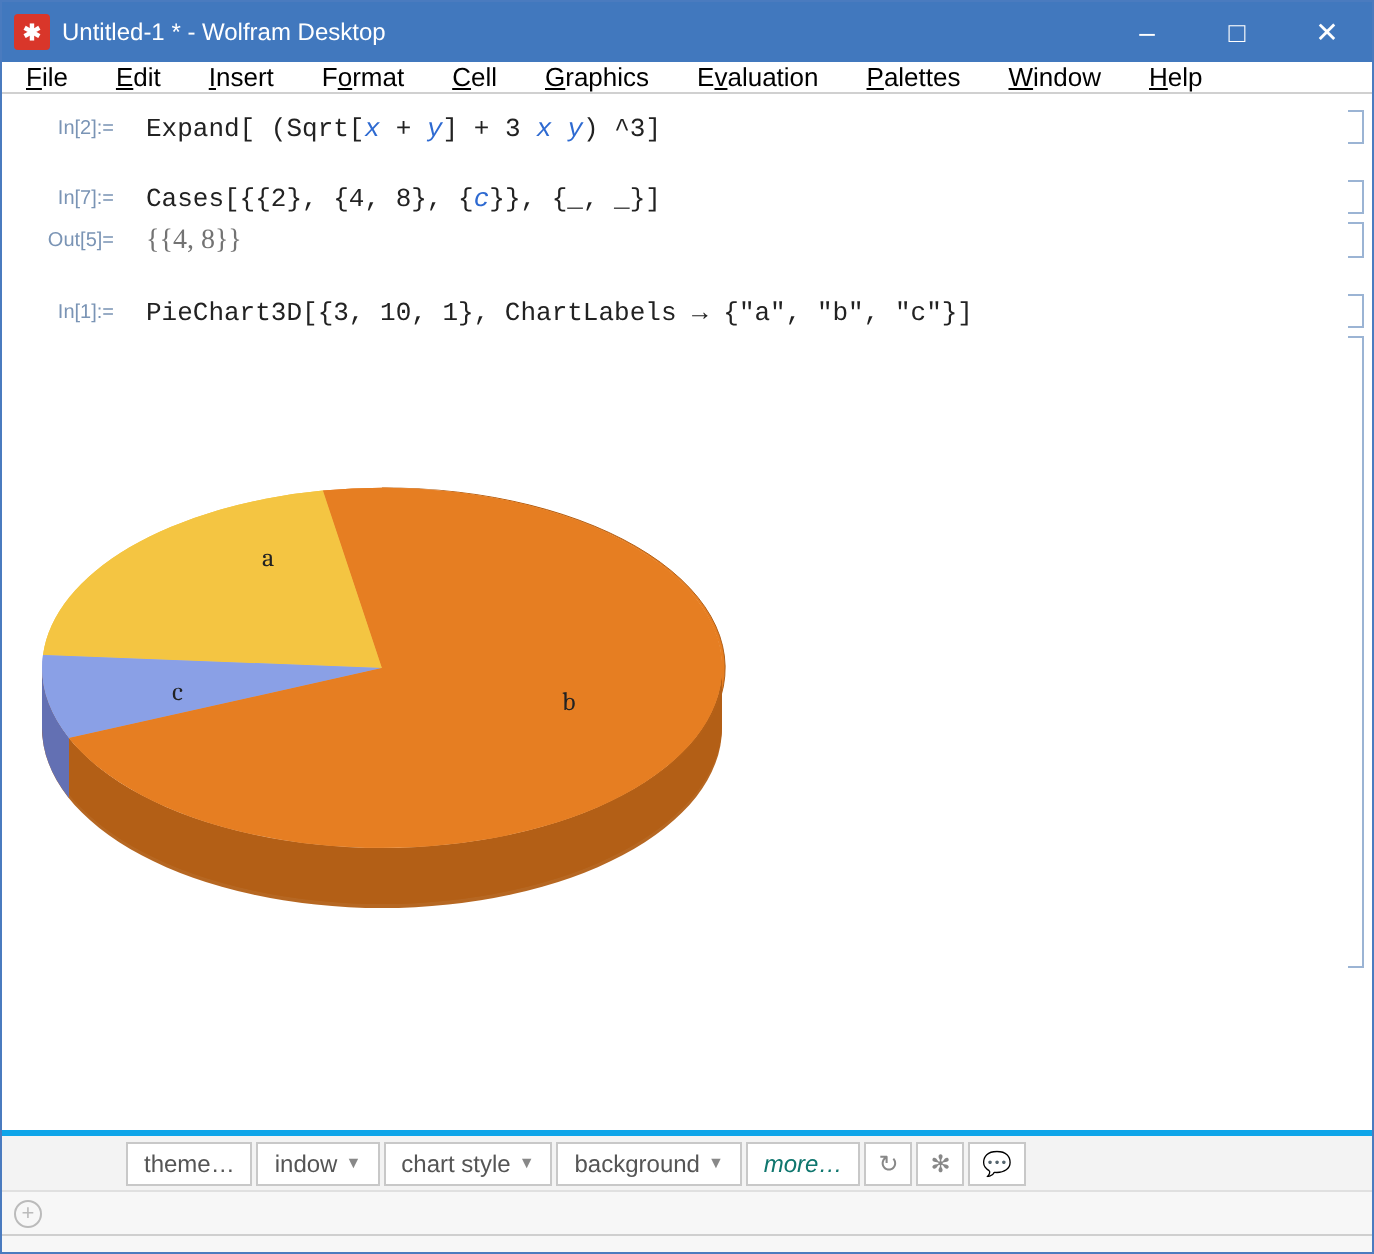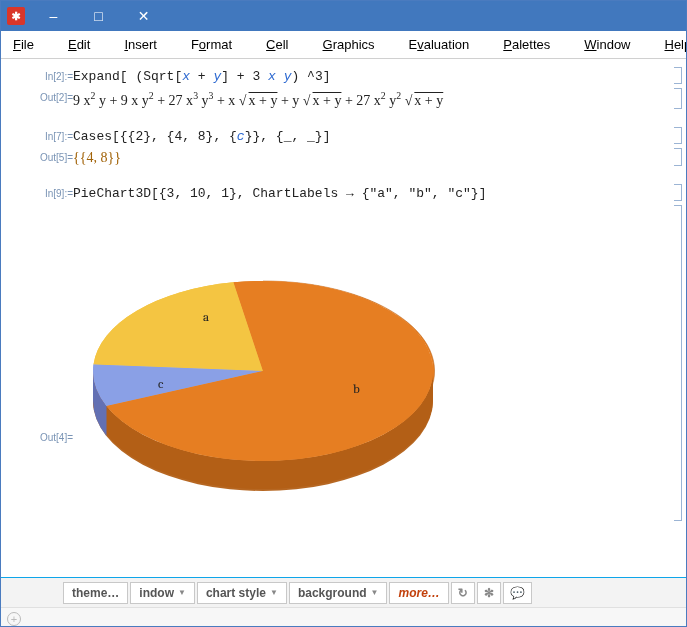--- a/index.html
+++ b/index.html
@@ -26,42 +26,42 @@
     background: #d9362a;
     border-radius: 2px;
     display:flex;align-items:center;justify-content:center;
     margin-right:6px;
     font-size:11px;font-weight:bold;color:#fff;
   }
   .titlebar .title { flex: 1; font-size: 12px; }
   .winbtns { display:flex; height:100%; }
   .winbtn { width:45px; display:flex;align-items:center;justify-content:center; font-size:14px; cursor:default;}
   .menubar {
-    height: 28px;
+    height: 16px;
     background: #fff;
     border-bottom: 1px solid #d0d0d0;
     display:flex;
     align-items:center;
     padding: 0 4px;
-    gap: 18px;
+    gap: 8px;
   }
   .menuitem { padding: 2px 8px; font-size:13px; cursor:default;}
   .menuitem u { text-decoration: underline; }
   .notebook {
     position: relative;
     height: 518px;
     overflow:auto;
     background:#fff;
     padding: 6px 0 6px 0;
   }
   .cellrow { display:flex; align-items:flex-start; padding: 2px 18px 2px 0; position:relative;}
   .celllabel {
     width: 72px;
     text-align: right;
-    padding-right: 0;
+    padding-right: 16px;
     font-size: 10px;
     color: #7a94b5;
     font-family: "Segoe UI", sans-serif;
     padding-top: 4px;
     flex-shrink:0;
   }
   .cellcontent {
     font-family: "Consolas","Courier New",monospace;
     font-size: 13px;
     color: #222;
@@ -76,39 +76,38 @@
   }
   .outexpr sup { font-size: 0.7em; vertical-align: super; }
   .sqrt { text-decoration: overline; padding-left:2px;}
   .bracket {
     position:absolute; right:4px; top:2px; bottom:2px; width:8px;
     border-right:1px solid #9bb4d4; border-top:1px solid #9bb4d4; border-bottom:1px solid #9bb4d4;
   }
   .chartwrap { position:relative; width:380px; height:310px; margin-top:4px;}
   .toolbar {
     height: 30px;
-    border-top:1px solid #0ea5e9;
+    border-top:3px solid #0ea5e9;
     background: #f3f3f3;
     display:flex;
     align-items:center;
     padding: 0 4px;
     gap:2px;
     font-size:12px;
-    font-weight:bold;
   }
   .tbtn {
     border:1px solid #c8c8c8;
     background:#fff;
     padding: 3px 8px;
     color:#555;
     display:flex;align-items:center;gap:4px;
     cursor:default;
   }
   .tbtn .dd { font-size:8px;color:#888;}
-  .tbtn.more{ color:#c2410c; font-style:italic;}
+  .tbtn.more{ color:#0f766e; font-style:italic;}
   .tbtn.icon{ padding:3px 6px; color:#888;}
   .plusrow { height:22px; background:#f7f7f7; border-top:1px solid #e0e0e0; display:flex;align-items:center; padding-left:6px;}
   .pluscircle{ width:14px;height:14px;border:1px solid #bbb;border-radius:50%;display:flex;align-items:center;justify-content:center;font-size:11px;color:#bbb;}
   .statusbar {
     height:22px;
     border-top:1px solid #cfcfcf;
     background:#f7f7f7;
     display:flex;
     align-items:center;
     justify-content:flex-end;
@@ -116,20 +115,21 @@
     font-size:11px;
     gap:6px;
   }
   .pielabel{ position:absolute; font-family:"Cambria",serif; font-size:13px; color:#222;}
 </style>
 </head>
 <body>
 
 <div class="titlebar">
   <div class="appicon">✱</div>
+  <div class="title">Untitled-1 * - Wolfram Desktop</div>
   <div class="winbtns">
     <div class="winbtn">–</div>
     <div class="winbtn">□</div>
     <div class="winbtn close">✕</div>
   </div>
 </div>
 
 <div class="menubar">
   <div class="menuitem"><u>F</u>ile</div>
   <div class="menuitem"><u>E</u>dit</div>
@@ -146,54 +146,48 @@
 <div class="notebook">
 
   <div class="cellrow">
     <div class="celllabel">In[2]:=</div>
     <div class="cellcontent">
       <span class="kw">Expand[ (Sqrt[</span><span class="kw var">x</span><span class="kw"> + </span><span class="kw var">y</span><span class="kw">] + 3 </span><span class="kw var">x</span><span class="kw"> </span><span class="kw var">y</span><span class="kw">) ^3]</span>
     </div>
     <div class="bracket"></div>
   </div>
 
-  <div class="cellrow">
-    <div class="celllabel">Out[2]=</div>
-    <div class="cellcontent outexpr" id="out2expr">9 x<sup>2</sup> y + 9 x y<sup>2</sup> + 27 x<sup>3</sup> y<sup>3</sup> + x √<span class="sqrt">x + y</span> + y √<span class="sqrt">x + y</span> + 27 x<sup>2</sup> y<sup>2</sup> √<span class="sqrt">x + y</span></div>
-    <div class="bracket"></div>
-  </div>
 
   <div style="height:14px"></div>
 
   <div class="cellrow">
     <div class="celllabel">In[7]:=</div>
     <div class="cellcontent">
       <span class="kw">Cases[{{2}, {4, 8}, {</span><span class="kw var">c</span><span class="kw">}}, {_, _}]</span>
     </div>
     <div class="bracket"></div>
   </div>
 
   <div class="cellrow">
     <div class="celllabel">Out[5]=</div>
-    <div class="cellcontent outexpr" style="color:#a16207">{{4, 8}}</div>
+    <div class="cellcontent outexpr" style="color:#737373">{{4, 8}}</div>
     <div class="bracket"></div>
   </div>
 
   <div style="height:14px"></div>
 
   <div class="cellrow">
-    <div class="celllabel">In[9]:=</div>
+    <div class="celllabel">In[1]:=</div>
     <div class="cellcontent">
       <span class="kw">PieChart3D[{3, 10, 1}, ChartLabels → {"a", "b", "c"}]</span>
     </div>
     <div class="bracket"></div>
   </div>
 
   <div class="cellrow" style="align-items:center">
-    <div class="celllabel" style="padding-top:150px">Out[4]=</div>
     <div class="cellcontent">
       <div class="chartwrap">
         <svg width="380" height="310" viewBox="0 0 380 310">
 
           <ellipse cx="190" cy="188" rx="170" ry="90" fill="#b25f16"></ellipse>
 
           <path d="M20 160 A170 90 0 0 0 360 160 L360 188 A170 90 0 0 1 20 188 Z" fill="#c96b18"></path>
 
           <path d="M190 160 L190 70 A170 90 0 1 1 57 105 Z" fill="#e67e22" stroke="#b25f16" stroke-width="0.5"></path>
 

